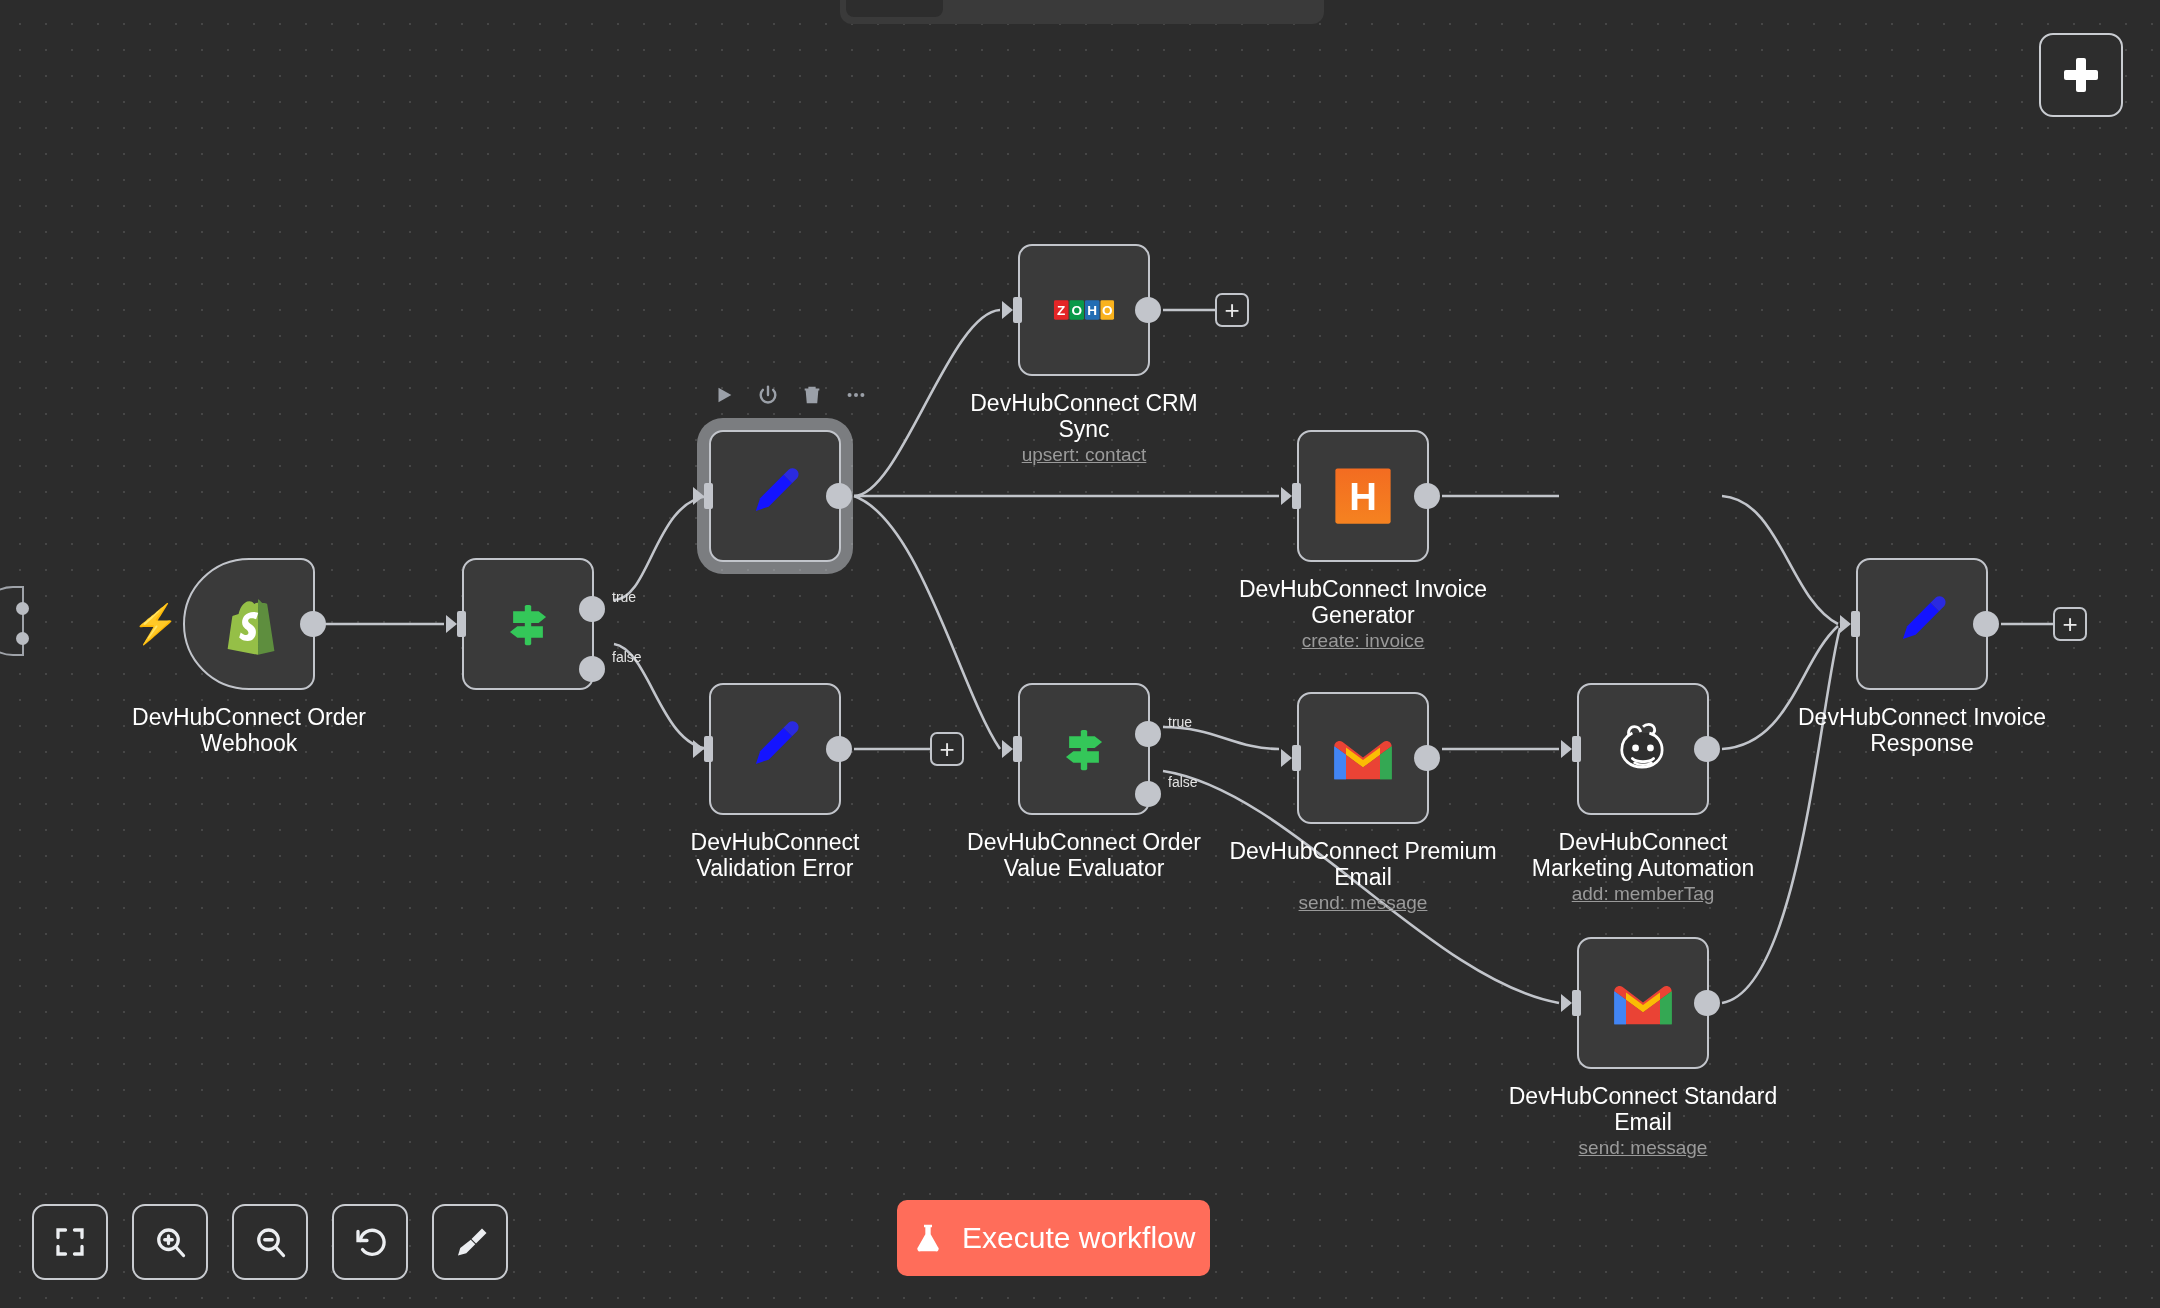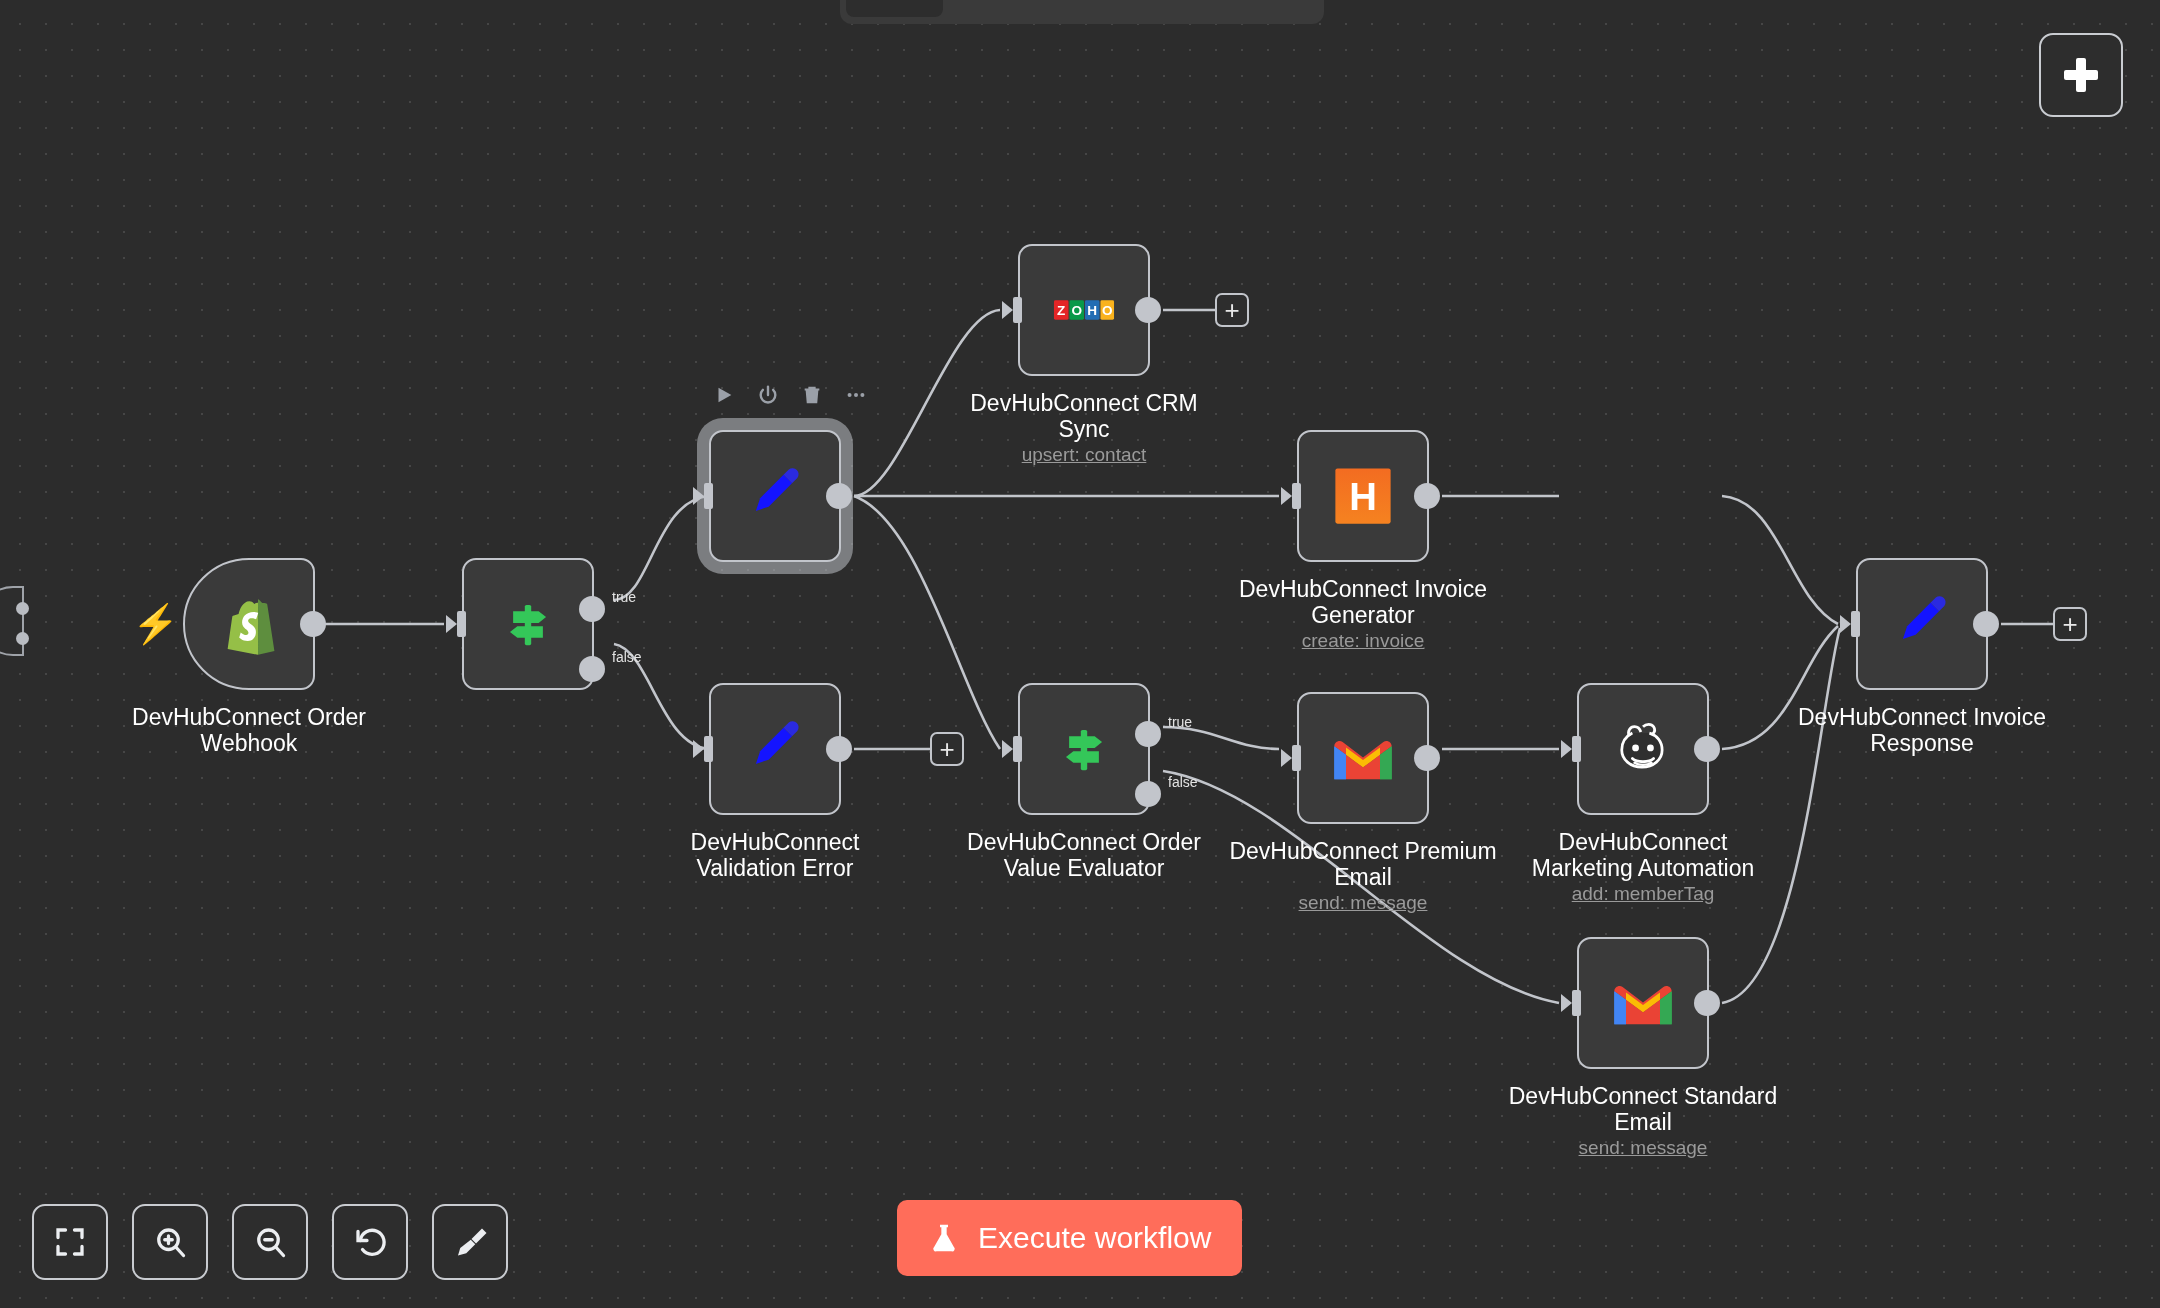--- a/index.html
+++ b/index.html
@@ -158,21 +158,21 @@
     width: 76px; height: 76px;
     border: 2px solid #c9ccd1; border-radius: 13px;
     background: #2d2d2d;
     display: flex; align-items: center; justify-content: center;
   }
   .tb-btn svg { width: 36px; height: 36px; }
 
   
   #execute-btn {
     position: absolute; left: 897px; bottom: 32px;
-    height: 76px; padding: 0 31px;
+    height: 76px; padding: 0 15px;
     background: #ff6d5a; border-radius: 10px;
     display: flex; align-items: center; gap: 18px;
     z-index: 30;
   }
   #execute-btn .lbl { color: #ffffff; font-size: 30px; white-space: nowrap; }
   #execute-btn svg { width: 32px; height: 32px; }
 
   
   #left-stub {
     position: absolute; left: -22px; top: 586px;

